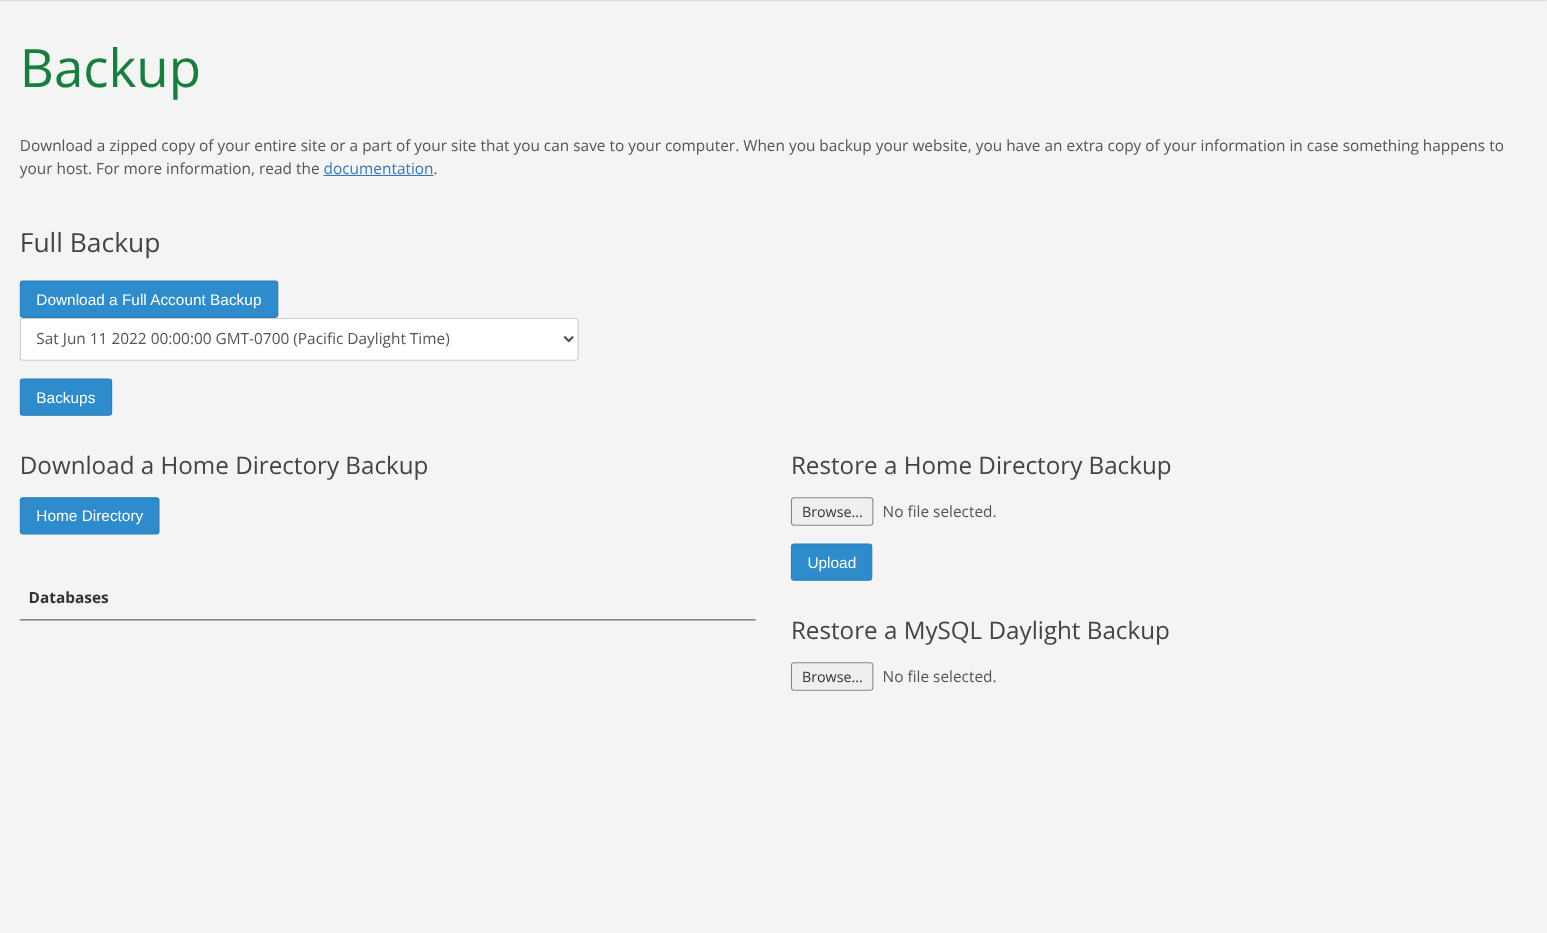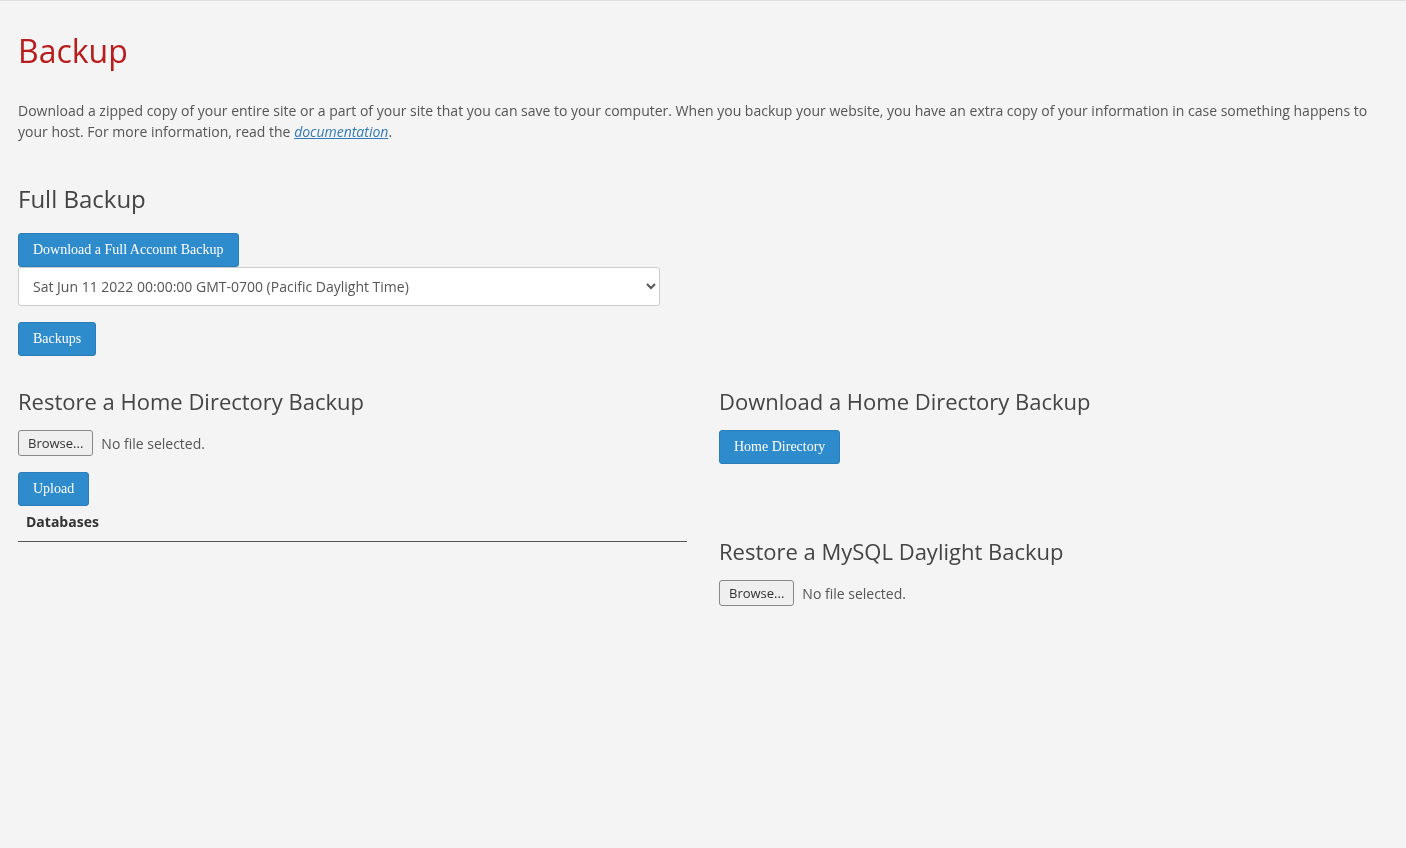--- a/index.html
+++ b/index.html
@@ -8,23 +8,23 @@
       background: #f4f4f4;
       color: #555;
       font-size: 14px;
       border-top: 1px solid #ddd;
     }
     .container {
       padding: 10px 18px 40px 18px;
       max-width: 1406px;
     }
     h1 {
-      font-size: 32px;
+      font-size: 48px;
       font-weight: 400;
-      color: #b91c1c;
+      color: #15803d;
       margin: 18px 0 28px 0;
     }
     h2 {
       font-size: 24px;
       font-weight: 400;
       color: #444;
       margin: 40px 0 8px 0;
     }
     h2.first { margin-top: 40px; }
     h3 {
@@ -34,45 +34,44 @@
       margin: 30px 0 14px 0;
     }
     p.desc {
       line-height: 1.5;
       color: #555;
       margin-bottom: 8px;
     }
     a.link {
       color: #337ab7;
       text-decoration: underline;
-      font-style: italic;
     }
     .btn {
       display: inline-block;
       background: #2e8bcc;
       color: #fff;
       border: 1px solid #2a7db8;
       border-radius: 3px;
       padding: 8px 14px;
       font-size: 14px;
       cursor: pointer;
-      font-family: Liberation Serif, serif;
+      font-family: Liberation Sans, sans-serif;
     }
     .btn-tall { padding: 8px 14px; }
     .section-gap { margin-top: 18px; }
     .label-bold {
       font-weight: 700;
       color: #333;
       display: block;
       margin-top: 22px;
       margin-bottom: 8px;
       font-size: 13.5px;
     }
     select.form-select {
-      width: 642px;
+      width: 508px;
       max-width: 100%;
       padding: 8px 10px;
       border: 1px solid #ccc;
       border-radius: 3px;
       background: #fff;
       font-size: 14px;
       color: #555;
       font-family: inherit;
     }
     .two-col {
@@ -128,32 +127,32 @@
   <select class="form-select">
     <option>Sat Jun 11 2022 00:00:00 GMT-0700 (Pacific Daylight Time)</option>
   </select>
   <div class="mt">
     <button class="btn">Backups</button>
   </div>
 
 
   <div class="two-col">
     <div class="col">
+      <h3>Download a Home Directory Backup</h3>
+      <button class="btn">Home Directory</button>
+    </div>
+    <div class="col">
       <h3>Restore a Home Directory Backup</h3>
       <div class="filepick">
         <button class="browse-btn">Browse...</button>
         <span class="nofile">No file selected.</span>
       </div>
       <div>
         <button class="btn">Upload</button>
       </div>
-    </div>
-    <div class="col">
-      <h3>Download a Home Directory Backup</h3>
-      <button class="btn">Home Directory</button>
     </div>
   </div>
 
   <div class="two-col">
     <div class="col">
       <div class="table-head">
         <span class="th">Databases</span>
       </div>
     </div>
     <div class="col">

